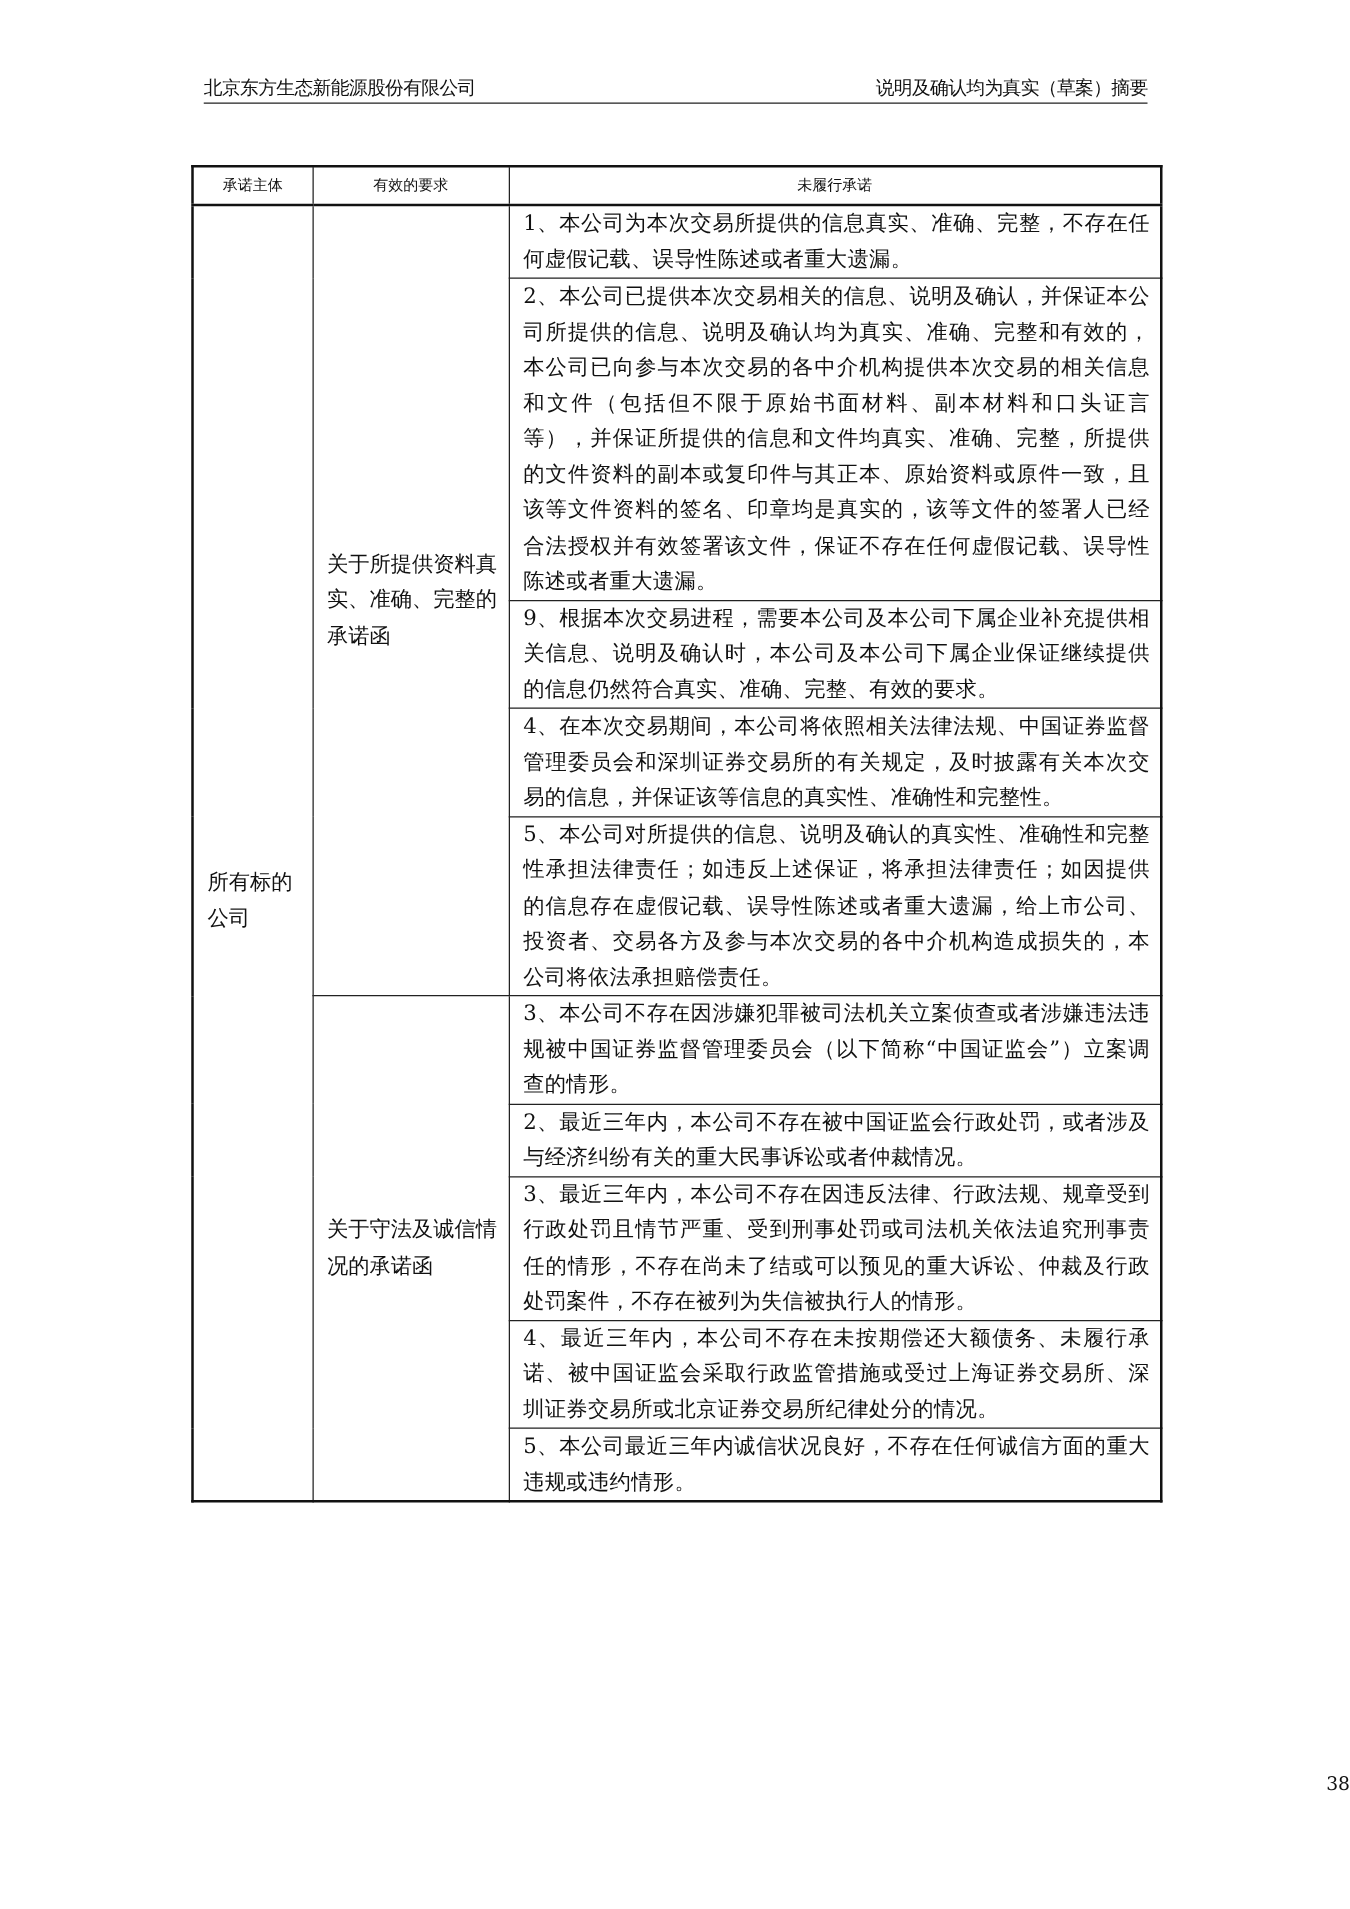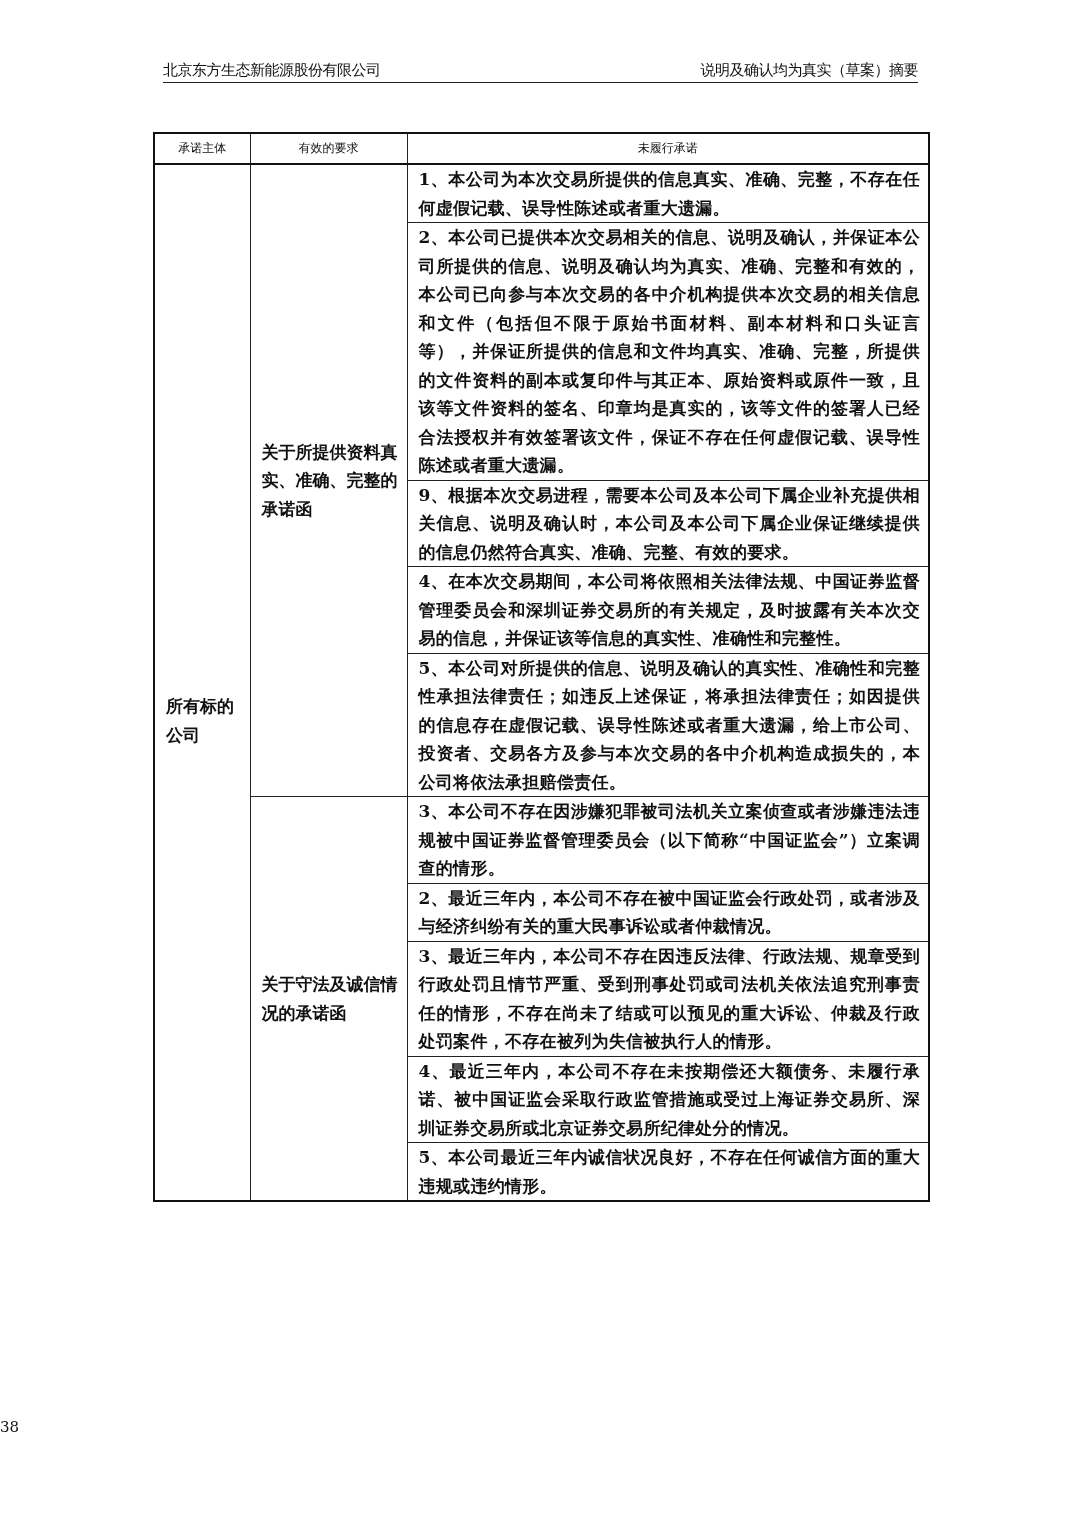--- a/index.html
+++ b/index.html
@@ -19,37 +19,37 @@
       position: absolute; left: 153px; top: 132px;
       width: 775px; border-collapse: collapse;
       border: 2px solid #111;
       table-layout: fixed;
     }
     table.commit th, table.commit td {
       border: 1px solid #222;
       font-size: 17px; line-height: 28.5px;
       padding: 0 8px 0 11px;
       vertical-align: middle;
-      font-weight: bold;
+      font-weight: normal;
     }
     table.commit th {
       font-weight: normal; text-align: center; height: 29px; padding: 0;
       border-bottom: 2px solid #111;
       font-family: "DejaVu Sans", "Liberation Sans", sans-serif;
       font-size: 12px;
     }
     col.c1 { width: 96px; }
     col.c2 { width: 157px; }
     col.c3 { width: 522px; }
     td.subject { padding: 0 6px 0 18px; }
     td.item { vertical-align: middle; padding: 0 6px 0 11px; }
     td.content { text-align: justify; letter-spacing: 0.3px; }
     .page-num {
       position: absolute; left: 0; width: 1080px; top: 1418px;
-      text-align: left; font-size: 15px;
+      text-align: right; font-size: 15px;
     }
   </style>
 </head>
 <body>
 
 <div class="header">
   <span>北京东方生态新能源股份有限公司</span>
   <span>说明及确认均为真实（草案）摘要</span>
 </div>
 

